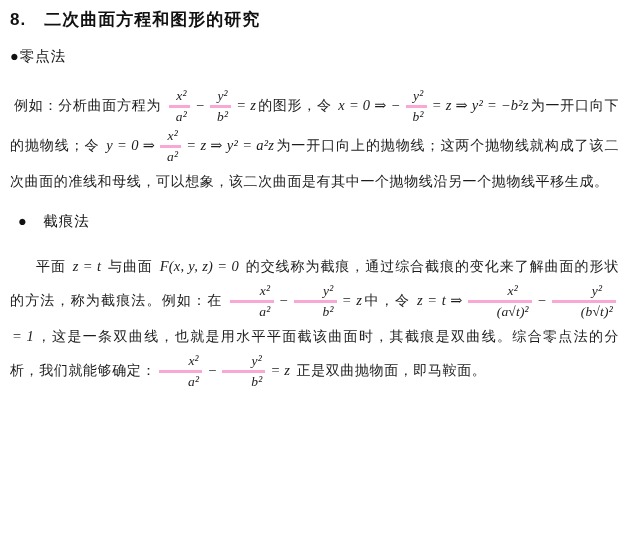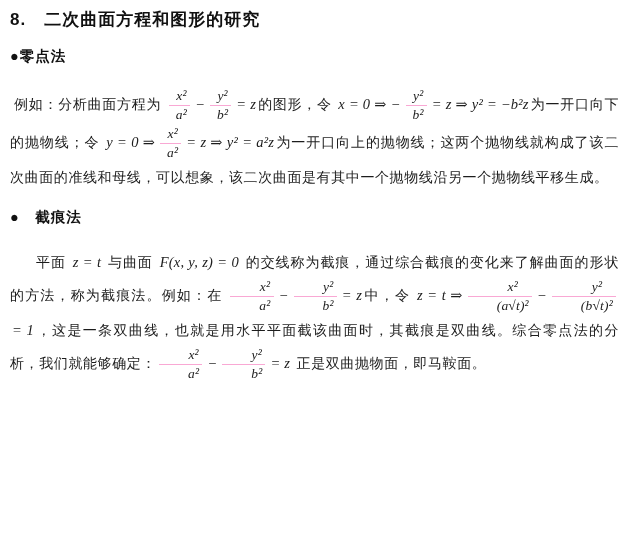--- a/index.html
+++ b/index.html
@@ -25,26 +25,26 @@
     font-size: 14px;
     line-height: 30px;
     letter-spacing: 0.6px;
     text-align: justify;
     margin: 0 0 4px 0;
   }
   .intro { text-indent: 4px; margin-bottom: 2px; }
   .bold-char { font-weight: bold; }
   .bullet-heading {
     font-size: 14.5px;
-    font-weight: bold;
+    font-weight: normal;
     letter-spacing: 1px;
     margin: 16px 0 10px 0;
     color: #111;
   }
-  .bullet-heading.spaced { }
+  .bullet-heading.spaced { margin-left: 8px; }
   .math-para { text-indent: 4px; margin-top: 20px; }
   .math-para.indent2 { text-indent: 26px; }
   
   .mit {
     font-family: "Liberation Serif", "DejaVu Serif", serif;
     font-style: italic;
     font-size: 14.5px;
     letter-spacing: 0.2px;
     margin: 0 2px;
     white-space: nowrap;
@@ -54,21 +54,21 @@
     vertical-align: middle;
     text-align: center;
     font-family: "Liberation Serif", "DejaVu Serif", serif;
     font-style: italic;
     font-size: 13.5px;
     line-height: 1.15;
     letter-spacing: 0.2px;
     margin: 2px 3px;
     white-space: nowrap;
   }
-  .frac .num { display: block; padding: 0 3px 1px 3px; border-bottom: 1px solid #f9a8d4; }
+  .frac .num { display: block; padding: 0 3px 1px 3px; border-bottom: 3px solid #f9a8d4; }
   .frac .den { display: block; padding: 1px 3px 0 3px; }
   .cn { }
 </style>
 </head>
 <body>
 
 <div class="doc">
 
   <h1 class="title">8.　二次曲面方程和图形的研究</h1>
 

